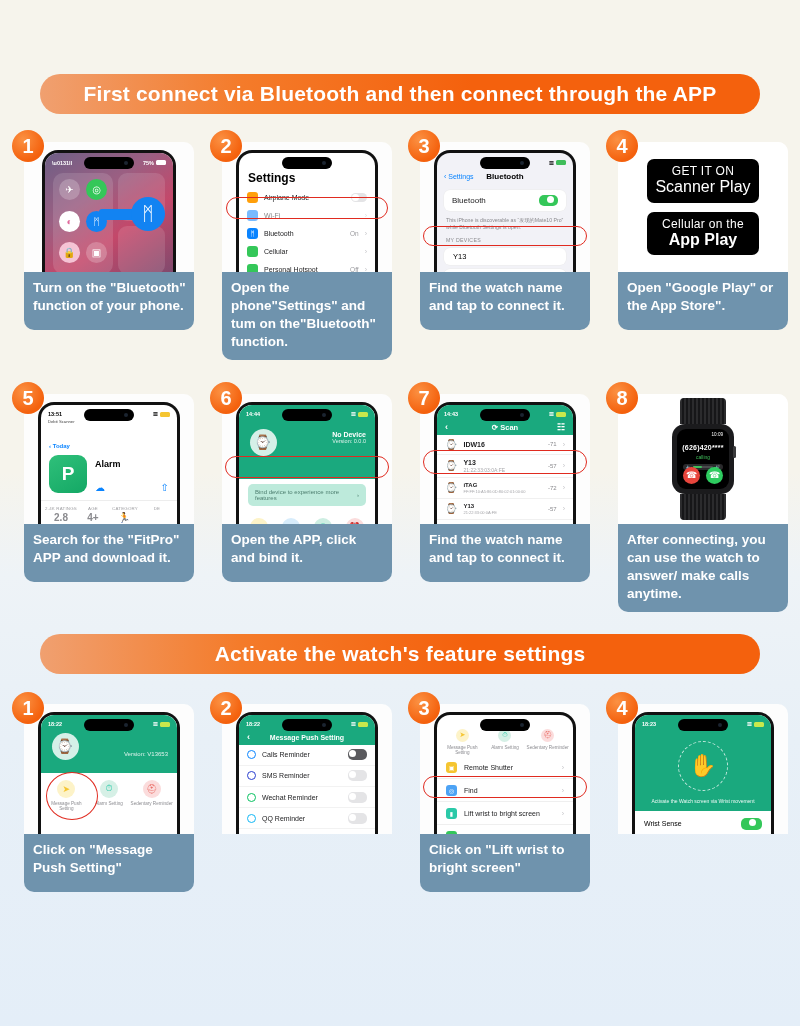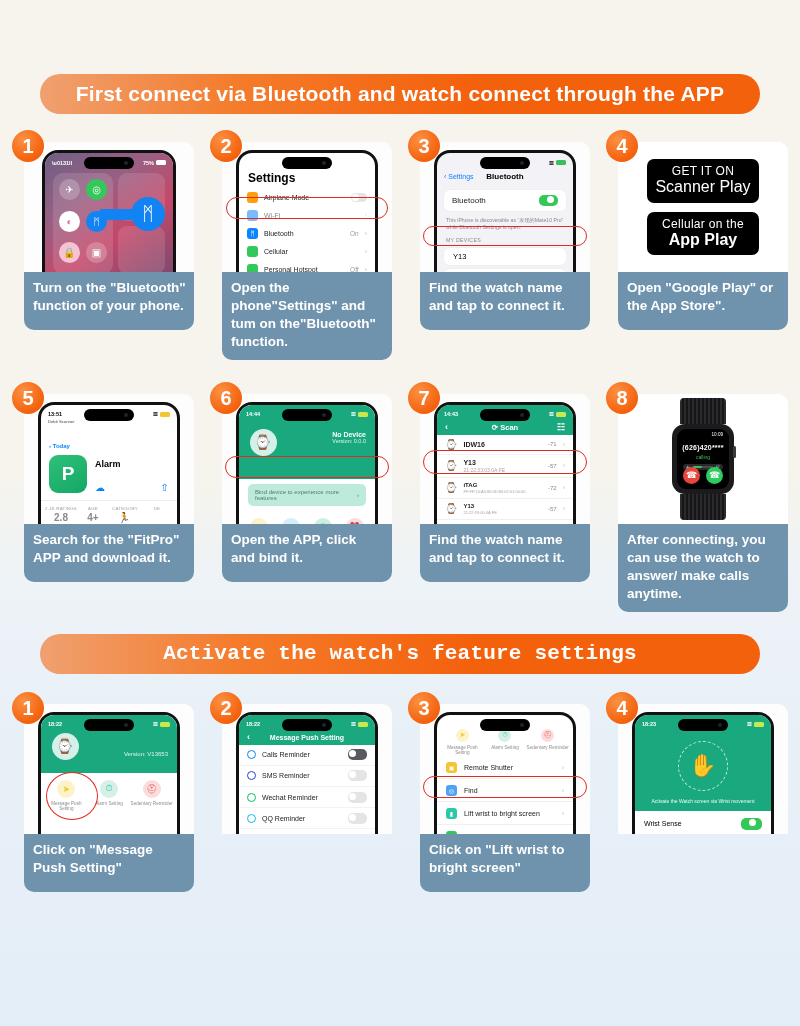--- a/index.html
+++ b/index.html
@@ -19,21 +19,21 @@
     height: 40px;
     border-radius: 20px;
     background: linear-gradient(90deg,#f0a070 0%,#f47b2a 28%,#f4610d 60%,#f4610d 100%);
     display: flex; align-items: center; justify-content: center;
     color: #fff;
     font-size: 21px; font-weight: bold;
     letter-spacing: .2px;
     white-space: nowrap;
   }
   .band-1 { padding-top: 74px; }
-  .band-2 { padding-top: 22px; font-family: Liberation Mono, monospace; }
+  .band-2 { padding-top: 22px; }
 
   
   .row {
     display: grid;
     grid-template-columns: repeat(4, 182px);
     gap: 16px;
     padding: 0 18px;
     justify-content: center;
   }
   .row-1 { margin-top: 28px; }
@@ -299,21 +299,21 @@
     border:1.5px dashed rgba(255,255,255,.75);
     display:flex;align-items:center;justify-content:center;font-size:22px;}
   .ws-note{position:absolute;bottom:7px;left:0;right:0;text-align:center;
     font-size:5px;opacity:.92;}
   .ws-row{display:flex;align-items:center;padding:7px 9px;font-size:7px;}
 </style>
 </head>
 <body>
 
 <div class="band-1">
-  <div class="banner">First connect via Bluetooth and watch connect through the APP</div>
+  <div class="banner">First connect via Bluetooth and then connect through the APP</div>
 </div>
 
 <div class="row row-1">
 
   <div class="card">
     <div class="badge">1</div>
     <div class="shot">
       <div class="phone">
         <div class="screen">
           <div class="cc"></div>

